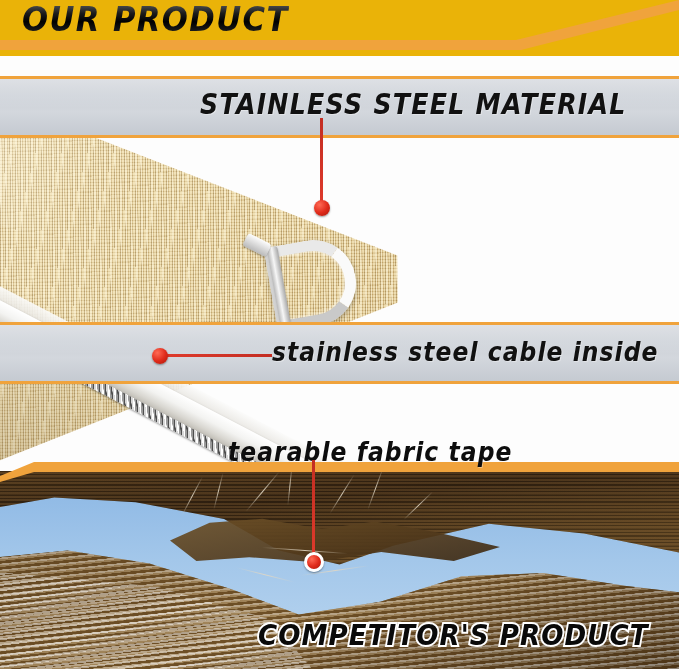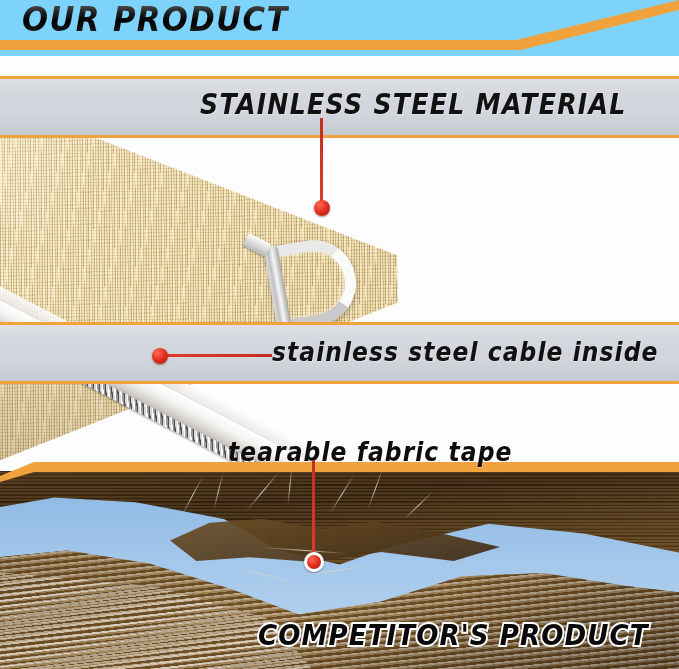--- a/index.html
+++ b/index.html
@@ -13,21 +13,21 @@
   #infographic {
     position:absolute; inset:0;
     width:679px; height:669px;
     background:#ffffff;
     overflow:hidden;
   }
 
   
   .header-zone {
     position:absolute; left:0; top:0; width:679px; height:56px;
-    background:#7dd3fc; z-index:30;
+    background:#eab308; z-index:30;
   }
   .title-our {
     position:absolute; left:22px; top:2px;
     font-family:"DejaVu Sans", sans-serif;
     font-weight:bold; font-style:italic;
     font-size:33px;
     letter-spacing:1.5px;
     line-height:36px;
     color:#141414;
     background:linear-gradient(180deg,#5d5d5d 0%,#1b1b1b 32%,#000000 55%,#2e2e2e 100%);

